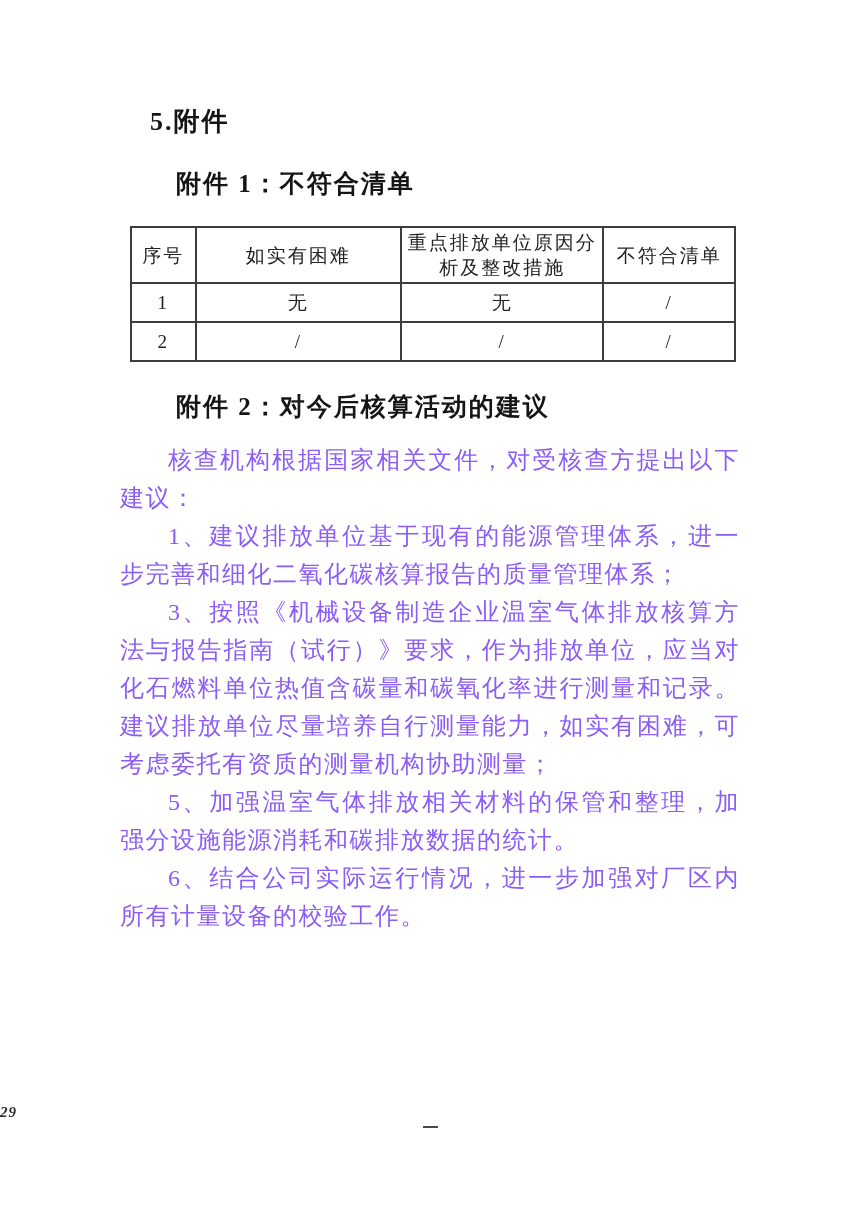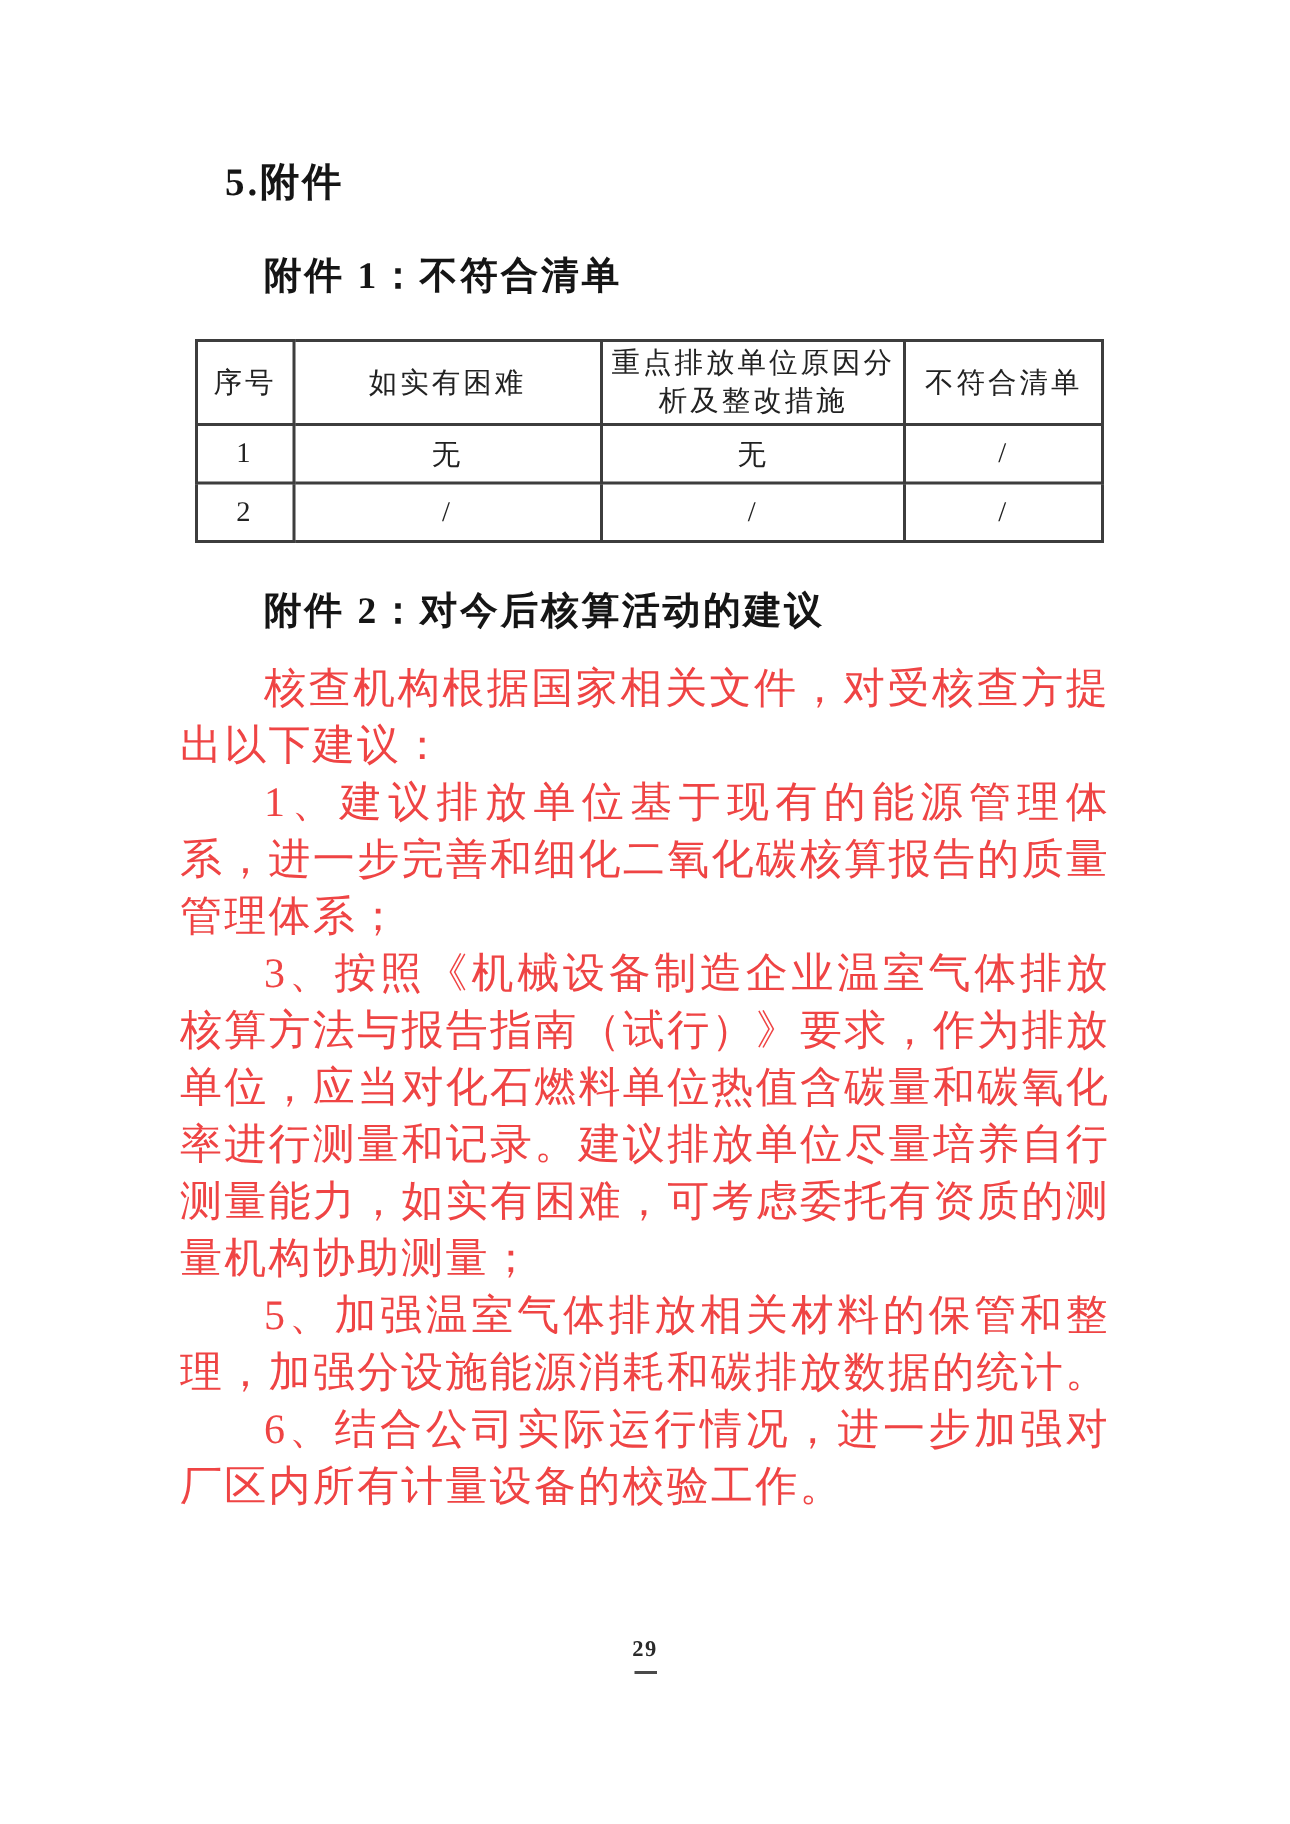--- a/index.html
+++ b/index.html
@@ -57,33 +57,34 @@
   }
   .col-seq   { width: 10.7%; }
   .col-desc  { width: 34.0%; }
   .col-cause { width: 33.5%; }
   .col-concl { width: 21.8%; }
   .body-text {
     margin-top: 18px;
   }
   .body-text p {
     margin: 0;
-    font-size: 28px;
+    font-size: 24px;
     line-height: 38px;
     letter-spacing: 1.5px;
     text-indent: 2em;
     text-align: justify;
-    color: #ef4444;
+    color: #8b5cf6;
   }
   .footer {
     position: absolute;
     left: 0;
-    bottom: 56px;
+    bottom: 44px;
     width: 100%;
-    text-align: center;
+    text-align: left;
+    font-style: italic;
   }
   .footer .page-number {
     display: inline-block;
     font-size: 15px;
     font-weight: 700;
     letter-spacing: 1px;
     color: #2a2a2a;
   }
   .footer .page-number-rule {
     width: 15px;

